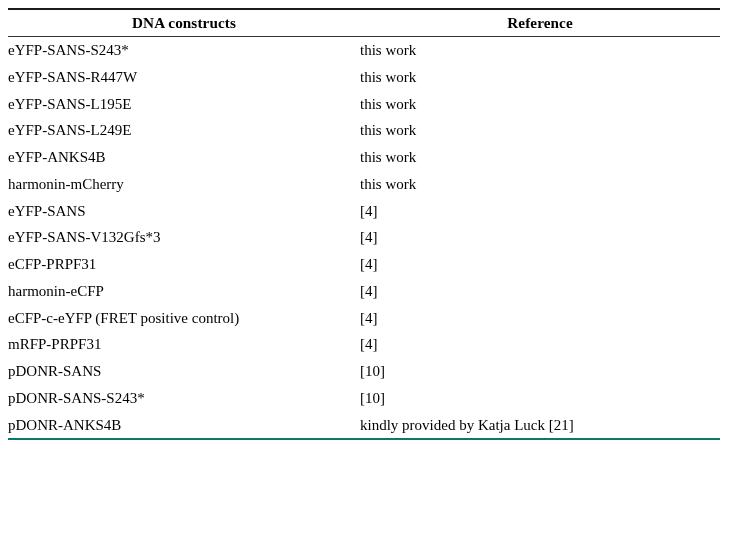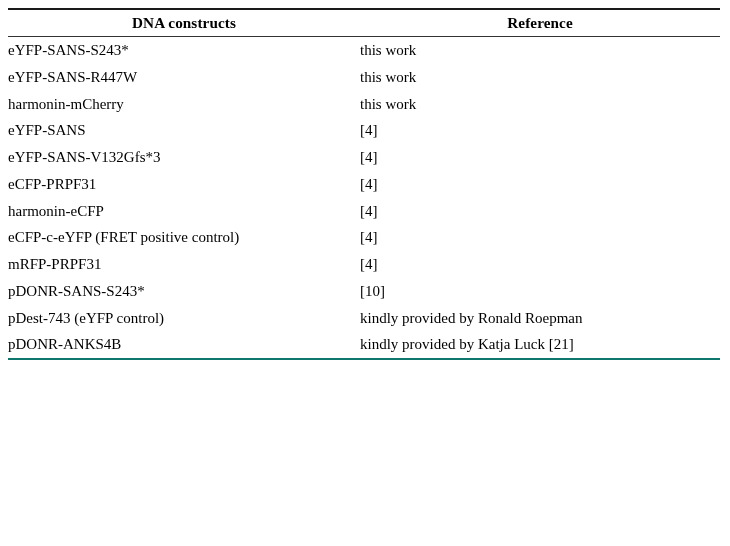--- a/index.html
+++ b/index.html
@@ -83,20 +83,32 @@
       <tbody id="table-body">
           <tr class="data-row">
             <td><span class="cell-text">eYFP-SANS-S243*</span></td>
             <td><span class="cell-text">this work</span></td>
           </tr>
           <tr class="data-row">
             <td><span class="cell-text">eYFP-SANS-R447W</span></td>
             <td><span class="cell-text">this work</span></td>
           </tr>
           <tr class="data-row">
+            <td><span class="cell-text">eYFP-SANS-L195E</span></td>
+            <td><span class="cell-text">this work</span></td>
+          </tr>
+          <tr class="data-row">
+            <td><span class="cell-text">eYFP-SANS-L249E</span></td>
+            <td><span class="cell-text">this work</span></td>
+          </tr>
+          <tr class="data-row">
+            <td><span class="cell-text">eYFP-ANKS4B</span></td>
+            <td><span class="cell-text">this work</span></td>
+          </tr>
+          <tr class="data-row">
             <td><span class="cell-text">harmonin-mCherry</span></td>
             <td><span class="cell-text">this work</span></td>
           </tr>
           <tr class="data-row">
             <td><span class="cell-text">eYFP-SANS</span></td>
             <td><span class="cell-text">[4]</span></td>
           </tr>
           <tr class="data-row">
             <td><span class="cell-text">eYFP-SANS-V132Gfs*3</span></td>
             <td><span class="cell-text">[4]</span></td>
@@ -111,26 +123,26 @@
           </tr>
           <tr class="data-row">
             <td><span class="cell-text">eCFP-c-eYFP (FRET positive control)</span></td>
             <td><span class="cell-text">[4]</span></td>
           </tr>
           <tr class="data-row">
             <td><span class="cell-text">mRFP-PRPF31</span></td>
             <td><span class="cell-text">[4]</span></td>
           </tr>
           <tr class="data-row">
-            <td><span class="cell-text">pDONR-SANS-S243*</span></td>
+            <td><span class="cell-text">pDONR-SANS</span></td>
             <td><span class="cell-text">[10]</span></td>
           </tr>
           <tr class="data-row">
-            <td><span class="cell-text">pDest-743 (eYFP control)</span></td>
-            <td><span class="cell-text">kindly provided by Ronald Roepman</span></td>
+            <td><span class="cell-text">pDONR-SANS-S243*</span></td>
+            <td><span class="cell-text">[10]</span></td>
           </tr>
           <tr class="data-row">
             <td><span class="cell-text">pDONR-ANKS4B</span></td>
             <td><span class="cell-text">kindly provided by Katja Luck [21]</span></td>
           </tr>
         </tbody>
     </table>
   </div>
 </div>
 

